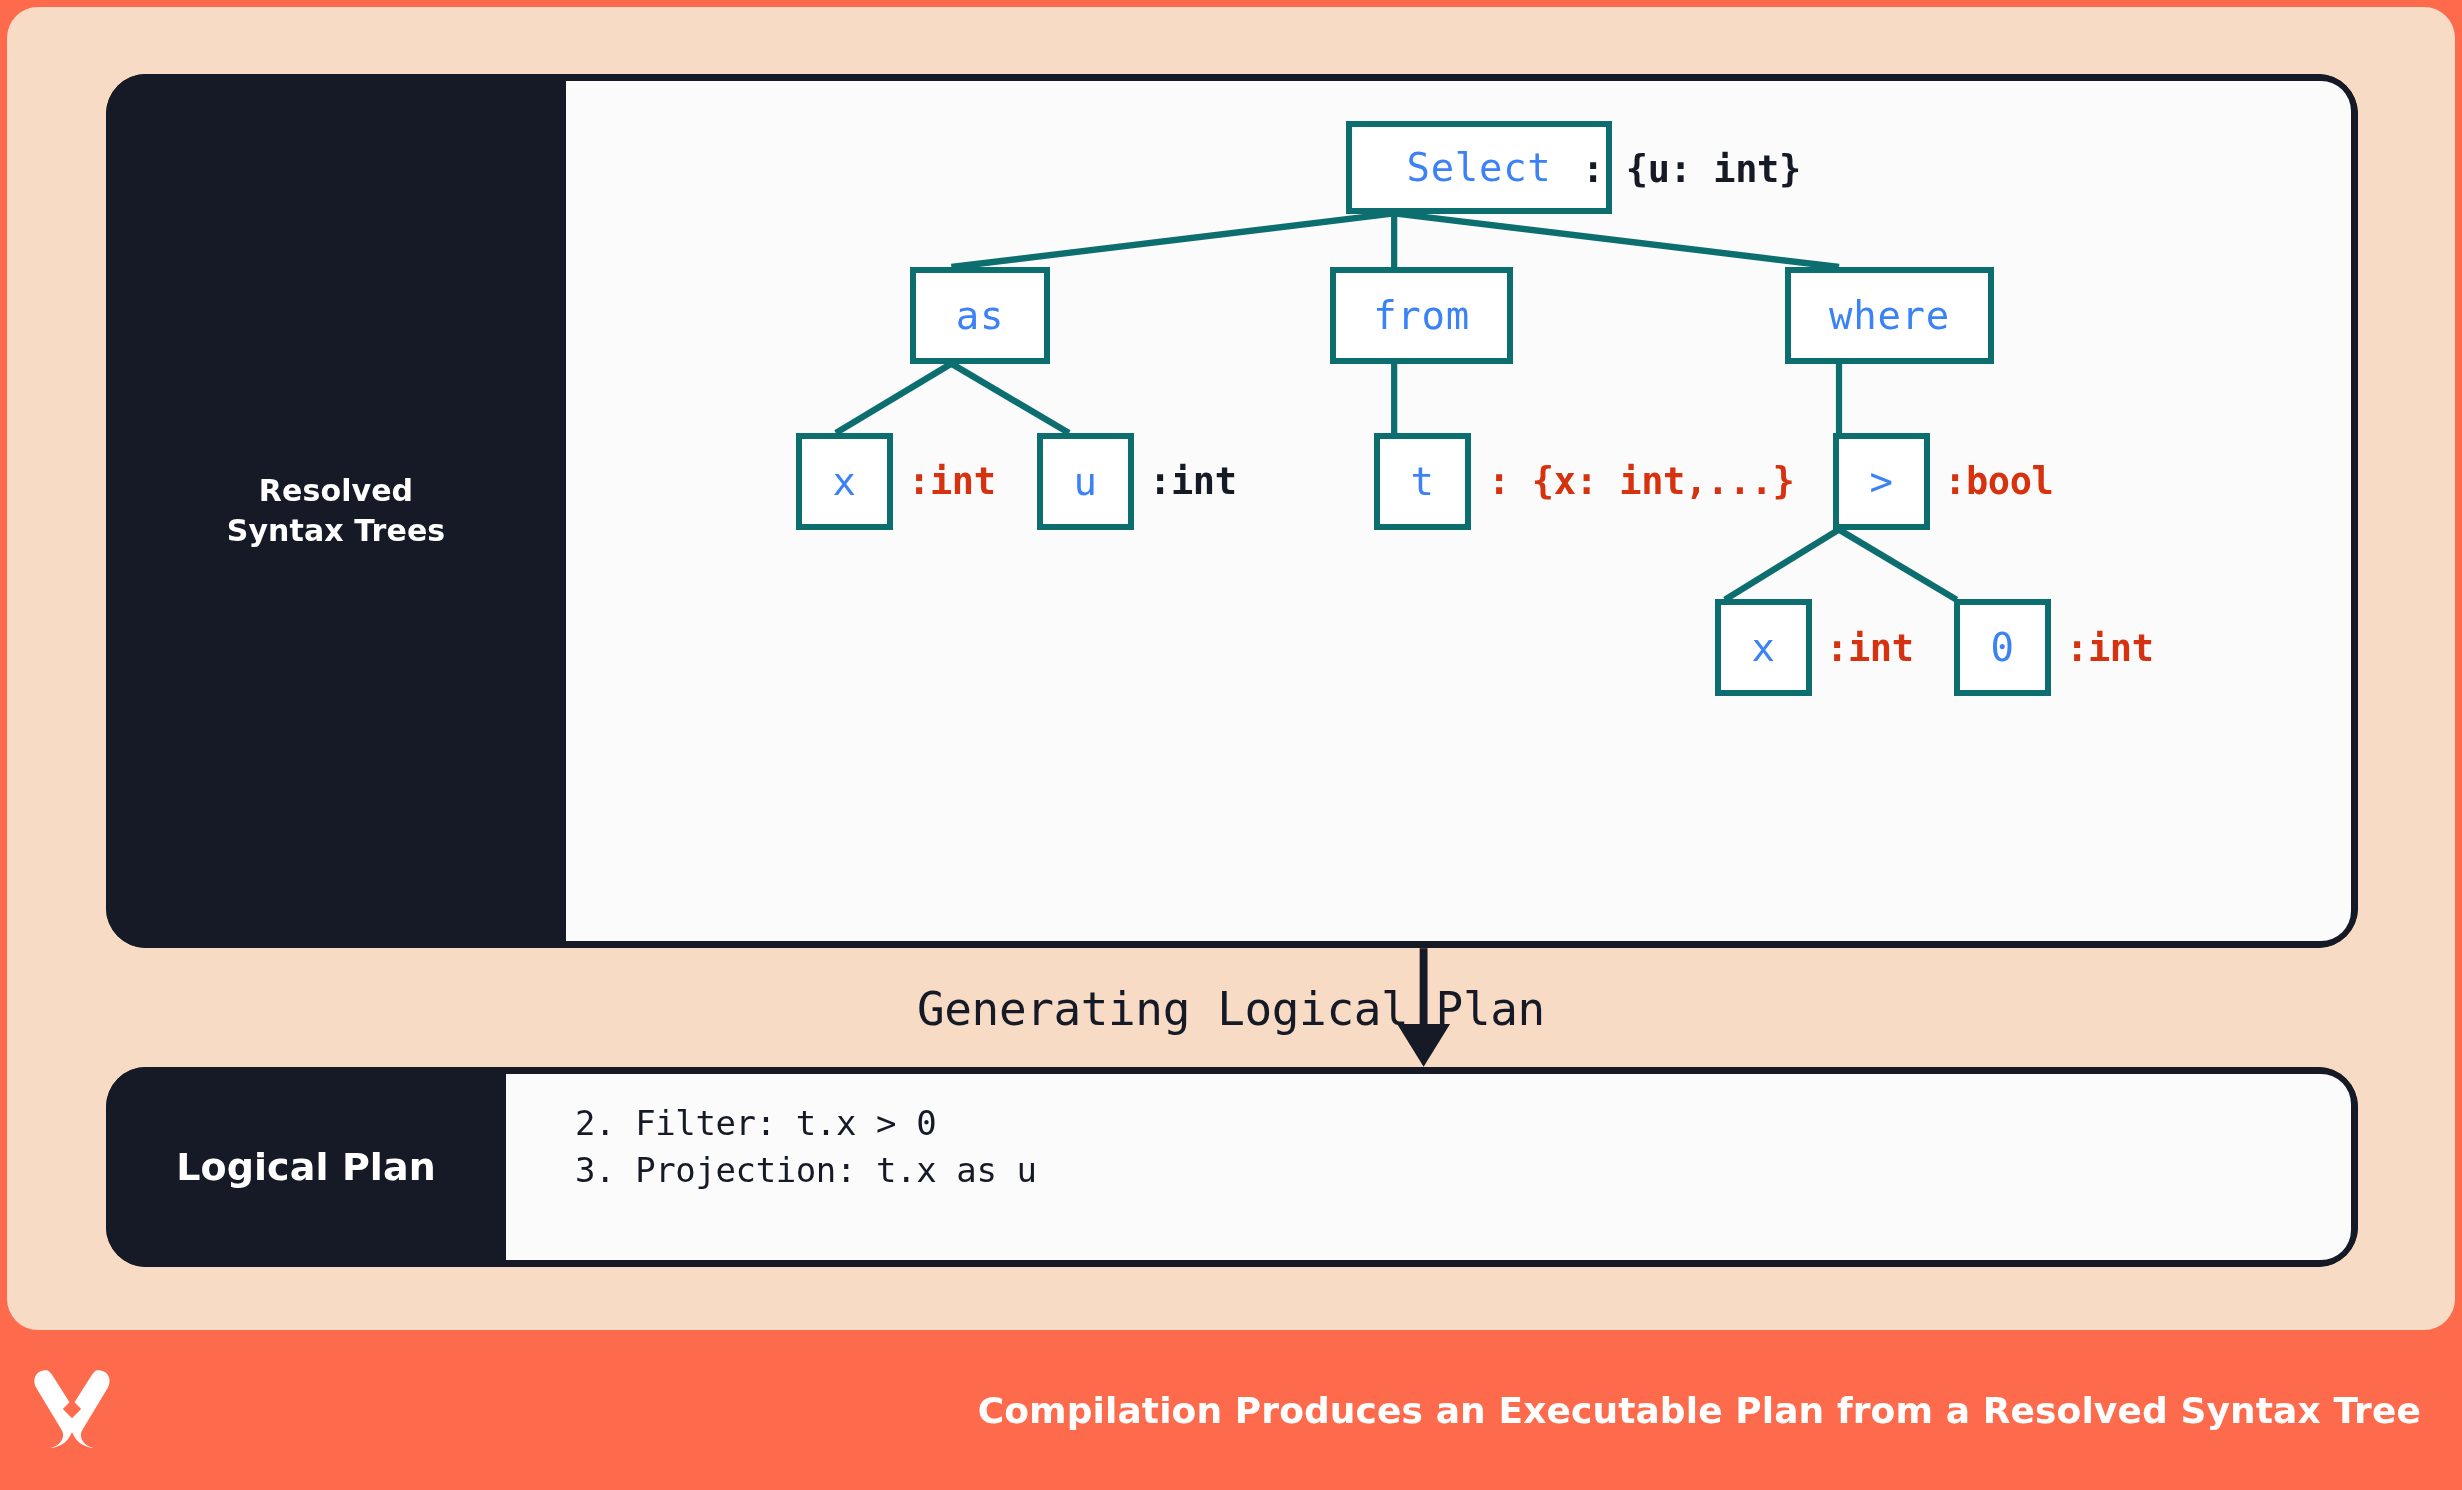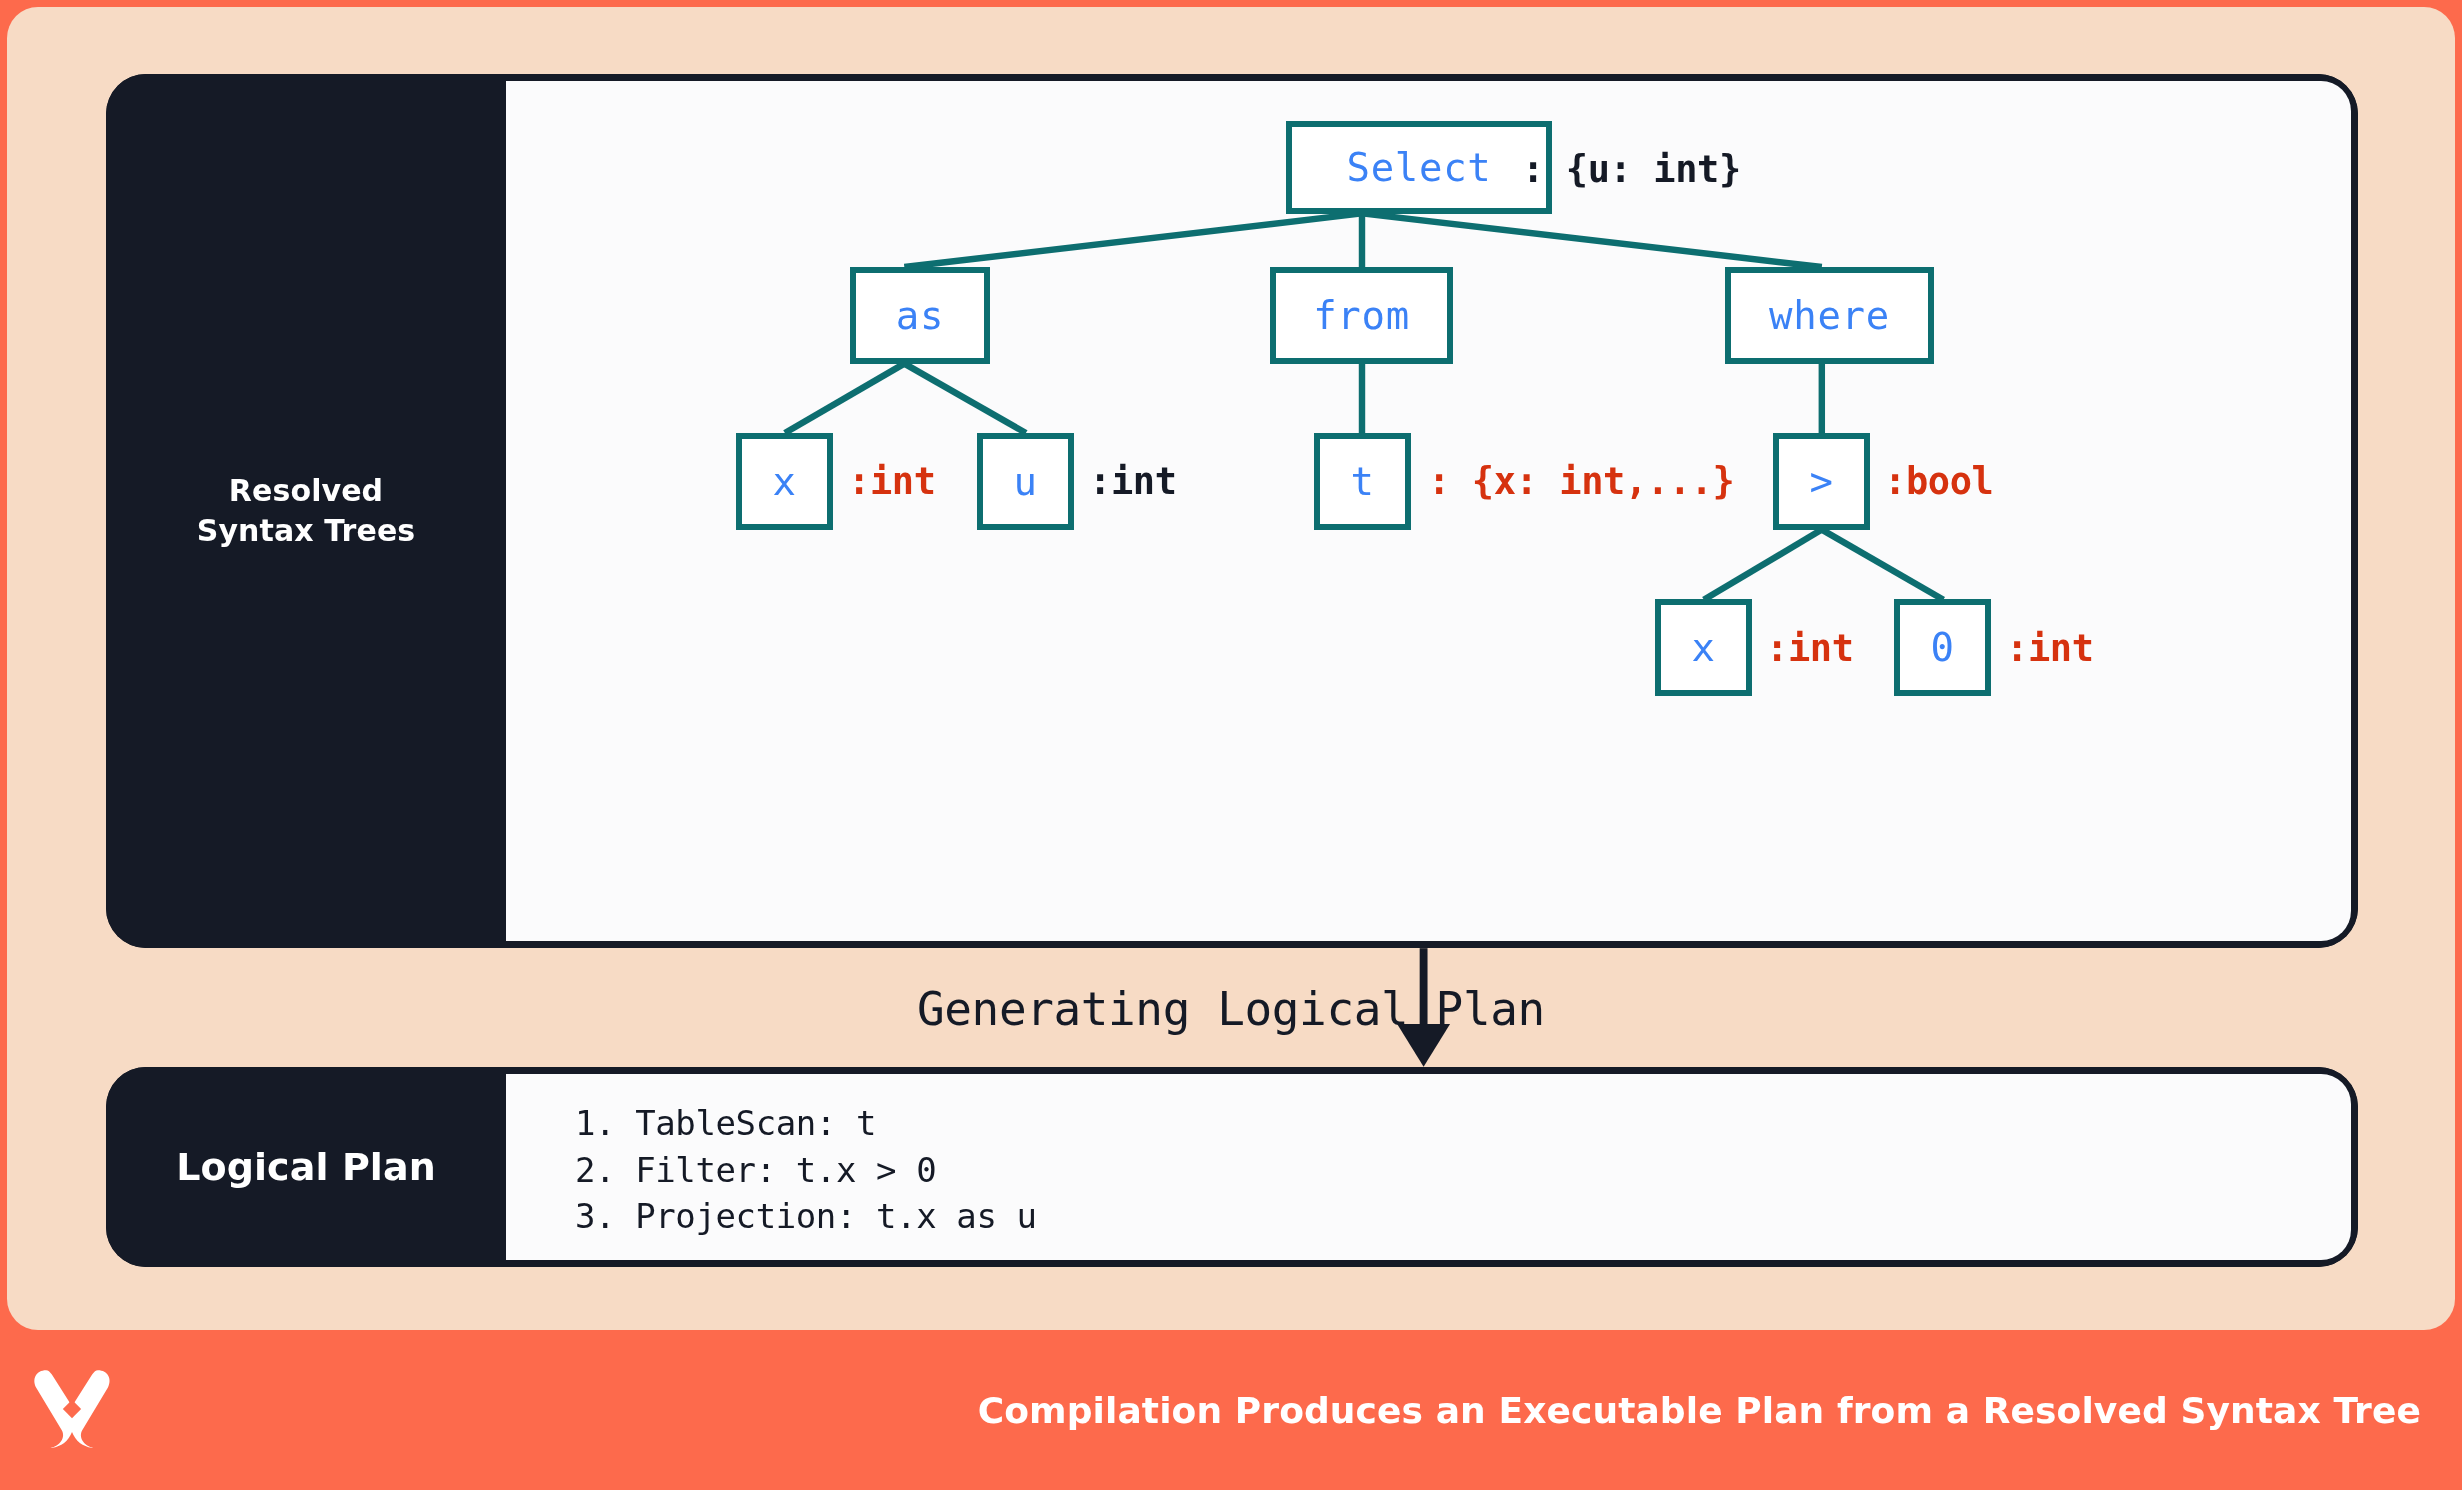--- a/index.html
+++ b/index.html
@@ -57,21 +57,21 @@
   }
 
   
   #tree-card {
     left: 106px;
     top: 74px;
     width: 2252px;
     height: 874px;
   }
   #tree-card .card-label {
-    width: 400px;
+    width: 460px;
     font-size: 30px;
   }
   #tree-card .card-body {
     border-top: 7.1px solid #151a26;
     border-right: 7.1px solid #151a26;
     border-bottom: 7.1px solid #151a26;
     border-top-right-radius: 37px;
     border-bottom-right-radius: 37px;
   }
 
@@ -283,21 +283,20 @@
     <div id="arrow-label">Generating Logical Plan</div>
   </div>
 
   <div class="card" id="plan-card">
 
     <div class="card-label">
       <span>Logical Plan</span>
     </div>
 
     <div class="card-body">
-      <div class="plan-line">1. TableScan: t</div>
       <div class="plan-line">2. Filter: t.x &gt; 0</div>
       <div class="plan-line">3. Projection: t.x as u</div>
     </div>
   </div>
 
   <div id="footer">
 
     <svg id="footer-logo" viewBox="0 0 128 128">
       <g fill="#ffffff">
         <path d="M28 10 C14 10 8 22 14 34 L50 94 C56 106 44 118 32 118

